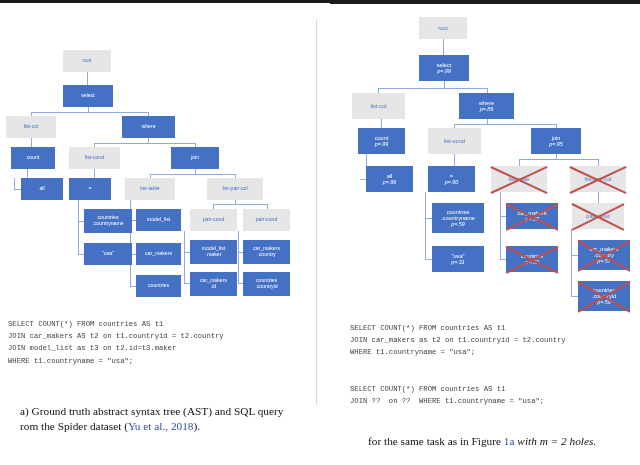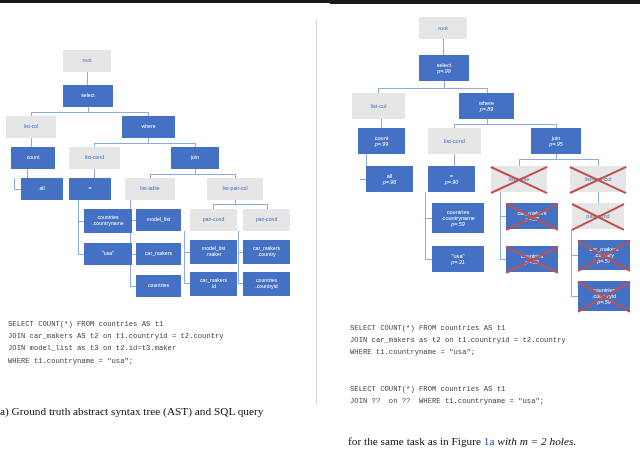--- a/index.html
+++ b/index.html
@@ -26,21 +26,21 @@
              background:#c0504d;transform-origin:center;}
   .xout .s1{transform:rotate(var(--a1));}
   .xout .s2{transform:rotate(var(--a2));}
 
   
   .sql{position:absolute;font-family:"Liberation Mono",monospace;
        font-size:7.2px;color:#3f3f3f;line-height:12.2px;white-space:pre;}
 
   
   .cap{position:absolute;font-family:"Liberation Serif",serif;
-       font-size:11.3px;color:#111;line-height:14.5px;}
+       font-size:11.3px;color:#111;line-height:14.5px;margin-left:20px;}
   .cite{color:#2b4b9b;}
   .ital{font-style:italic;}
 
   
   .divider{position:absolute;background:#d8d8d8;width:1px;}
   .topbar{position:absolute;background:#1a1a1a;}
 </style>
 </head>
 <body>
 
@@ -176,20 +176,23 @@
       </div>
   </div>
 
   <div class="sql" style="left:8px;top:318px;">SELECT COUNT(*) FROM countries AS t1
 JOIN car_makers AS t2 on t1.countryid = t2.country
 JOIN model_list as t3 on t2.id=t3.maker
 WHERE t1.countryname = "usa";</div>
 
   <div class="cap" style="left:0px;top:404px;width:312px;">
     <div>a) Ground truth abstract syntax tree (AST) and SQL query</div>
+    <div>
+      <span>rom the Spider dataset (</span><span class="cite">Yu et al., 2018</span><span>).</span>
+    </div>
   </div>
 
   <div class="tree" style="left:0;top:0;width:640px;height:320px;">
 
     <div class="edge v" style="left:443px;top:39px;height:16px;"></div>
 
     <div class="edge v" style="left:444px;top:81px;height:7px;"></div>
     <div class="edge h" style="left:378px;top:88px;width:109px;"></div>
     <div class="edge v" style="left:378px;top:88px;height:5px;"></div>
     <div class="edge v" style="left:487px;top:88px;height:5px;"></div>

